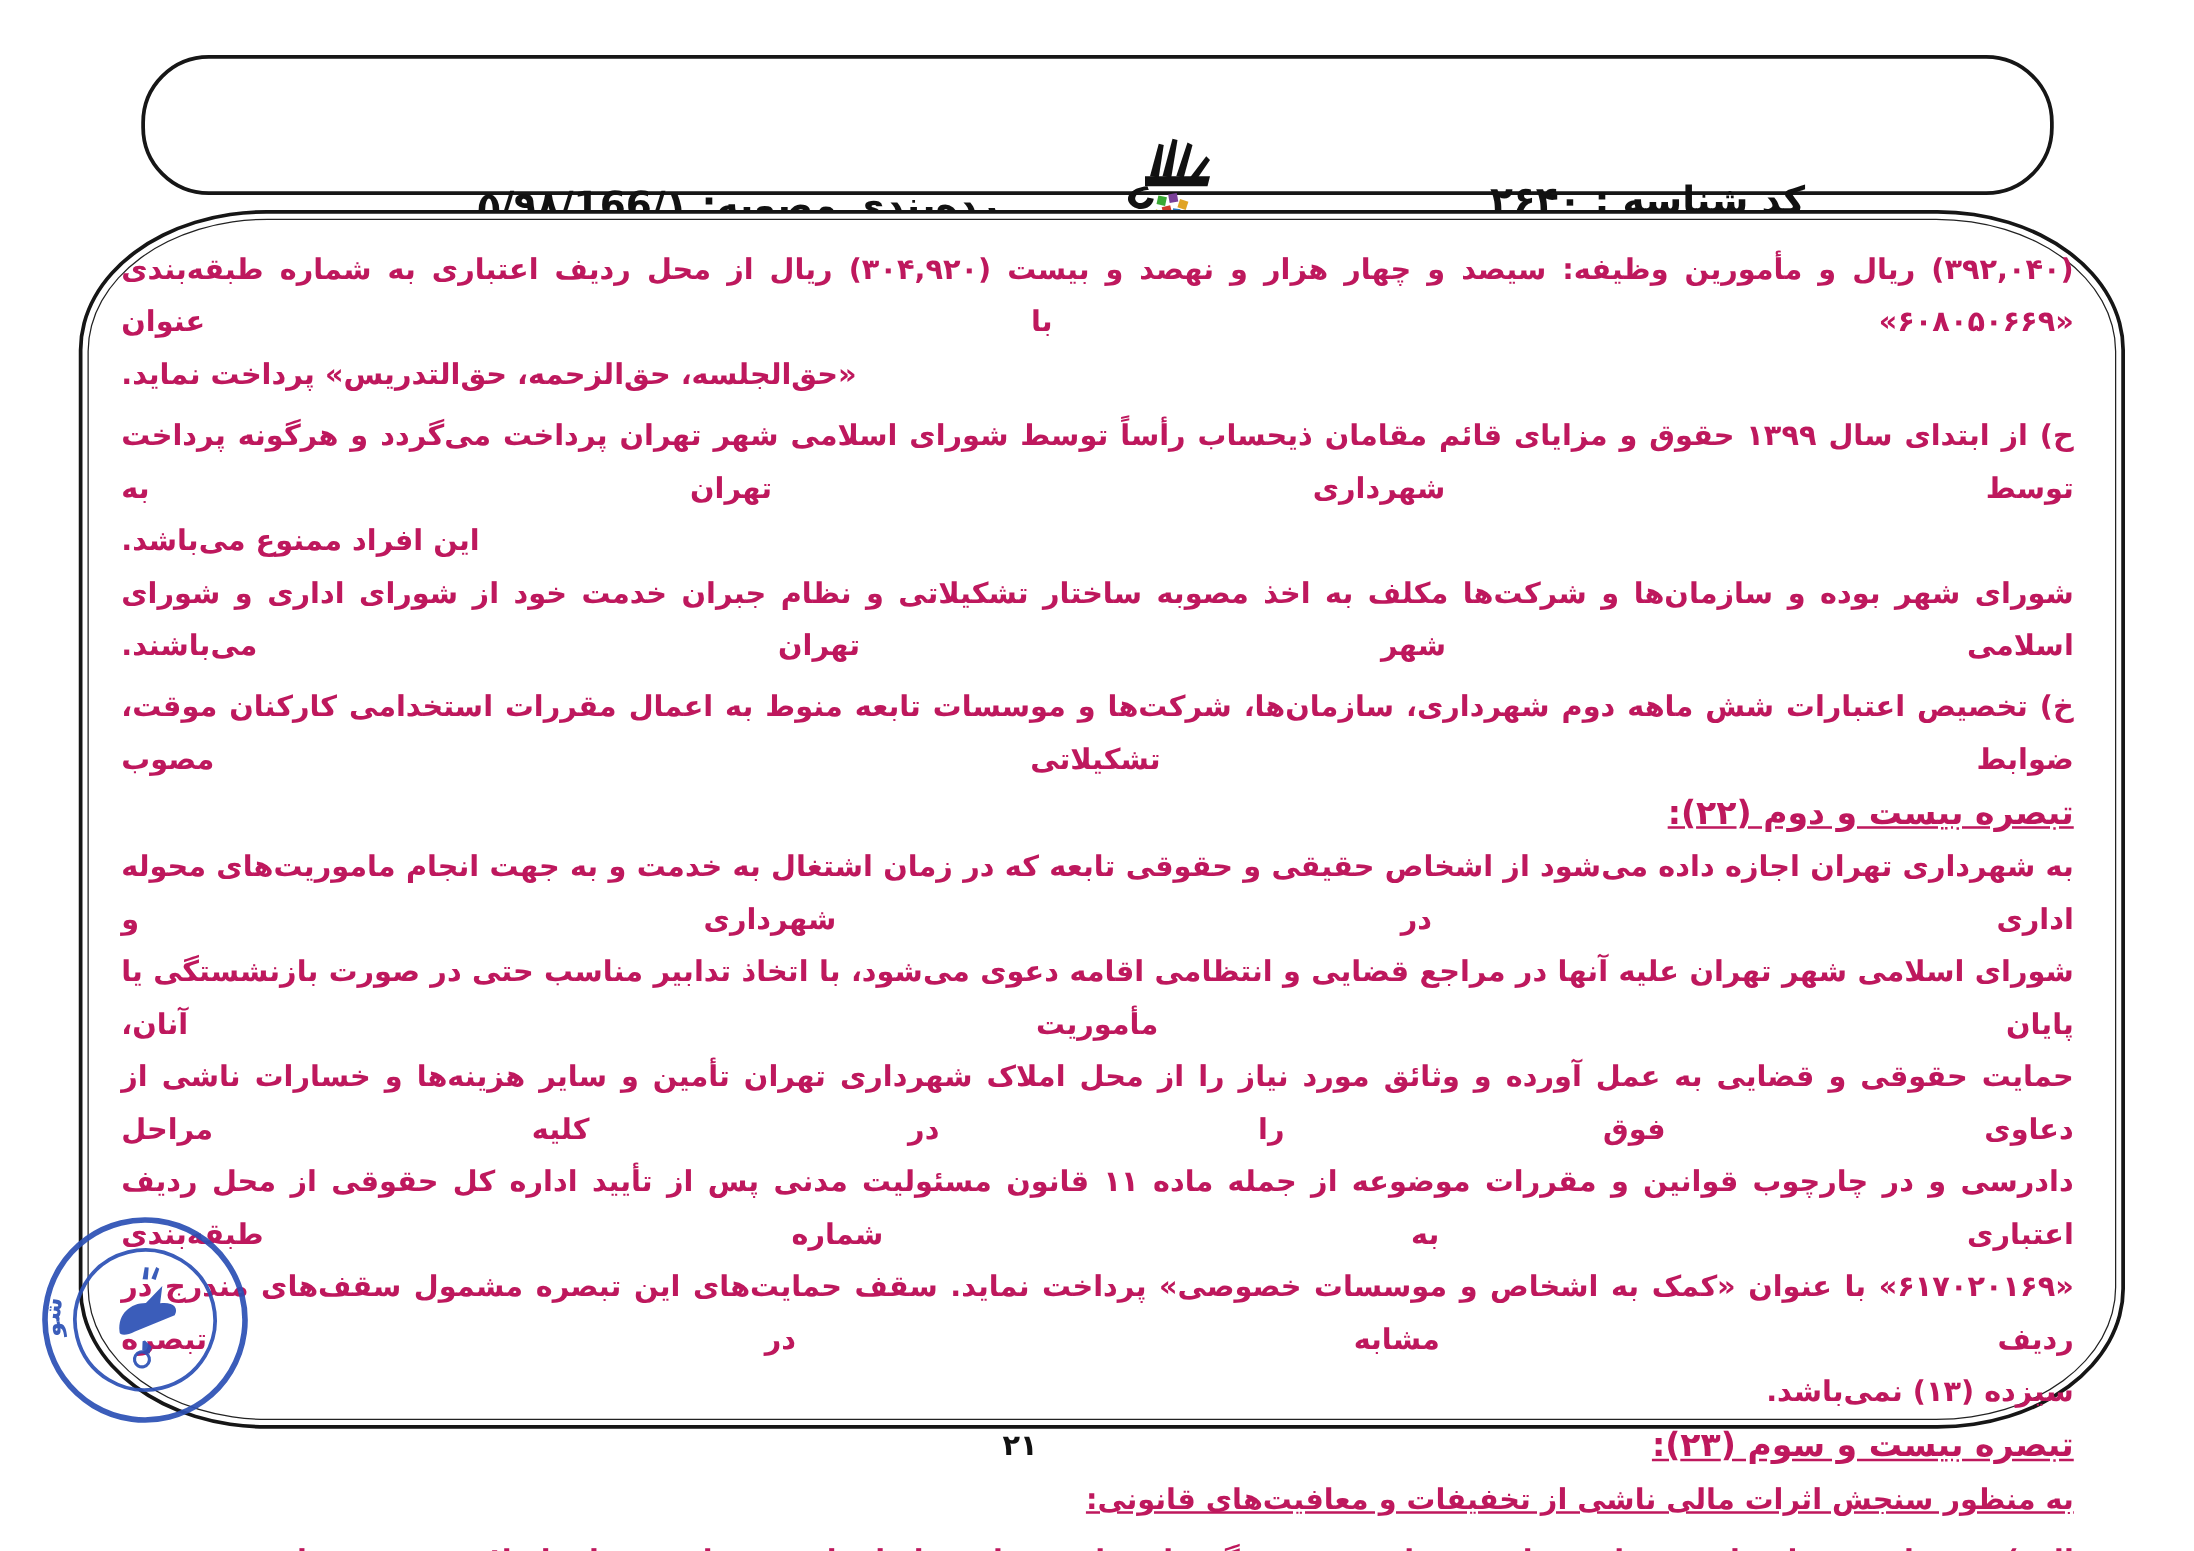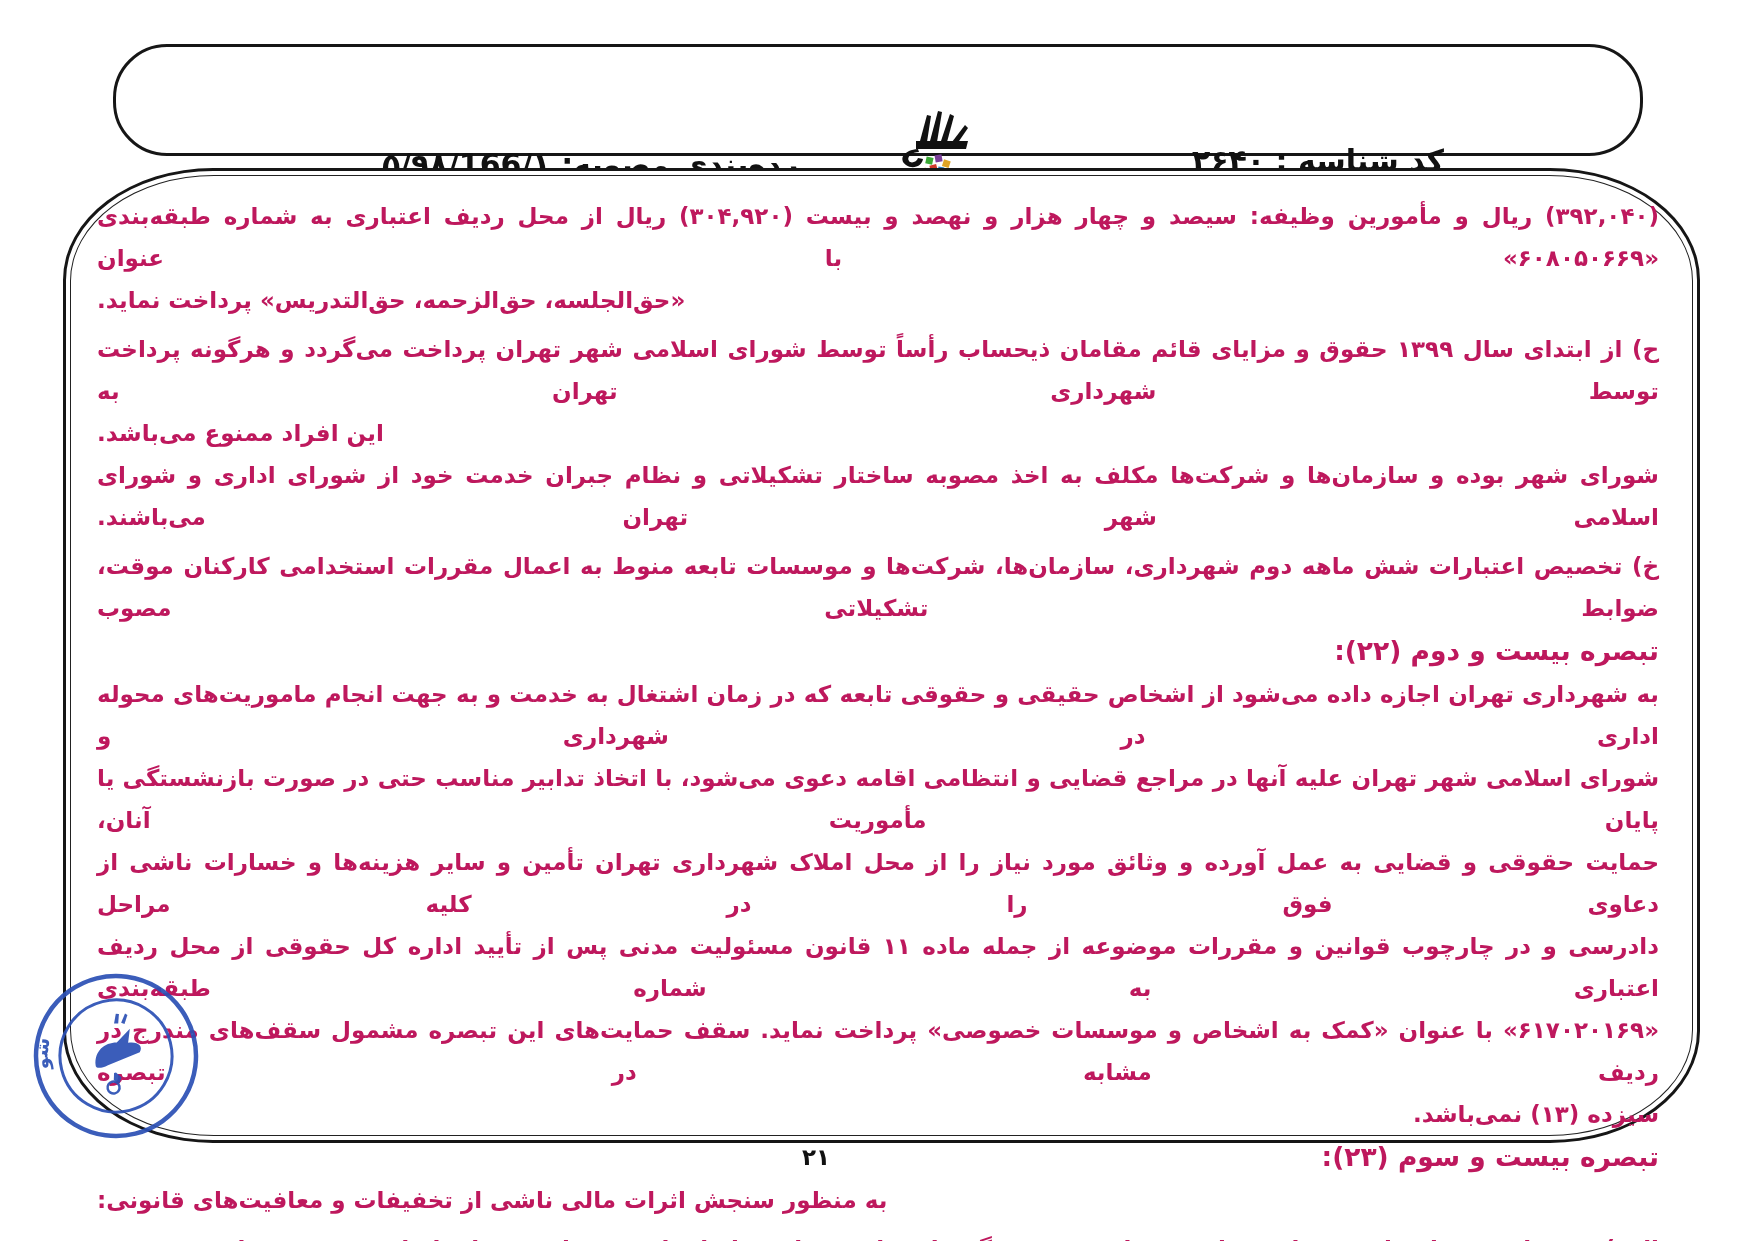--- a/index.html
+++ b/index.html
@@ -29,23 +29,23 @@
   }
   
   .doc-body{
     position:absolute;left:97px;top:182px;width:1562px;padding-top:13px;direction:rtl;
   }
   .line{
     font-size:23px;font-weight:bold;line-height:42px;color:#be185d;white-space:normal;
   }
   .line.justify{text-align:justify;text-align-last:justify;}
   .line.center{text-align:left;}
-  .line.right{text-align:left;}
+  .line.right{text-align:right;text-decoration:underline;}
   .line.indent{text-align:right;}
-  .line.heading{text-align:right;font-size:26.5px;line-height:44px;}
+  .line.heading{text-align:right;font-size:26.5px;line-height:44px;text-decoration:underline;}
   .line.gap{margin-top:7px;}
   
   .page-number{
     position:absolute;left:640px;top:1144px;width:190px;
     font-size:23px;font-weight:bold;
   }
   .stamp{
     position:absolute;left:26px;top:964px;width:180px;height:184px;
     transform:rotate(-14deg);z-index:5;opacity:.92;
   }

